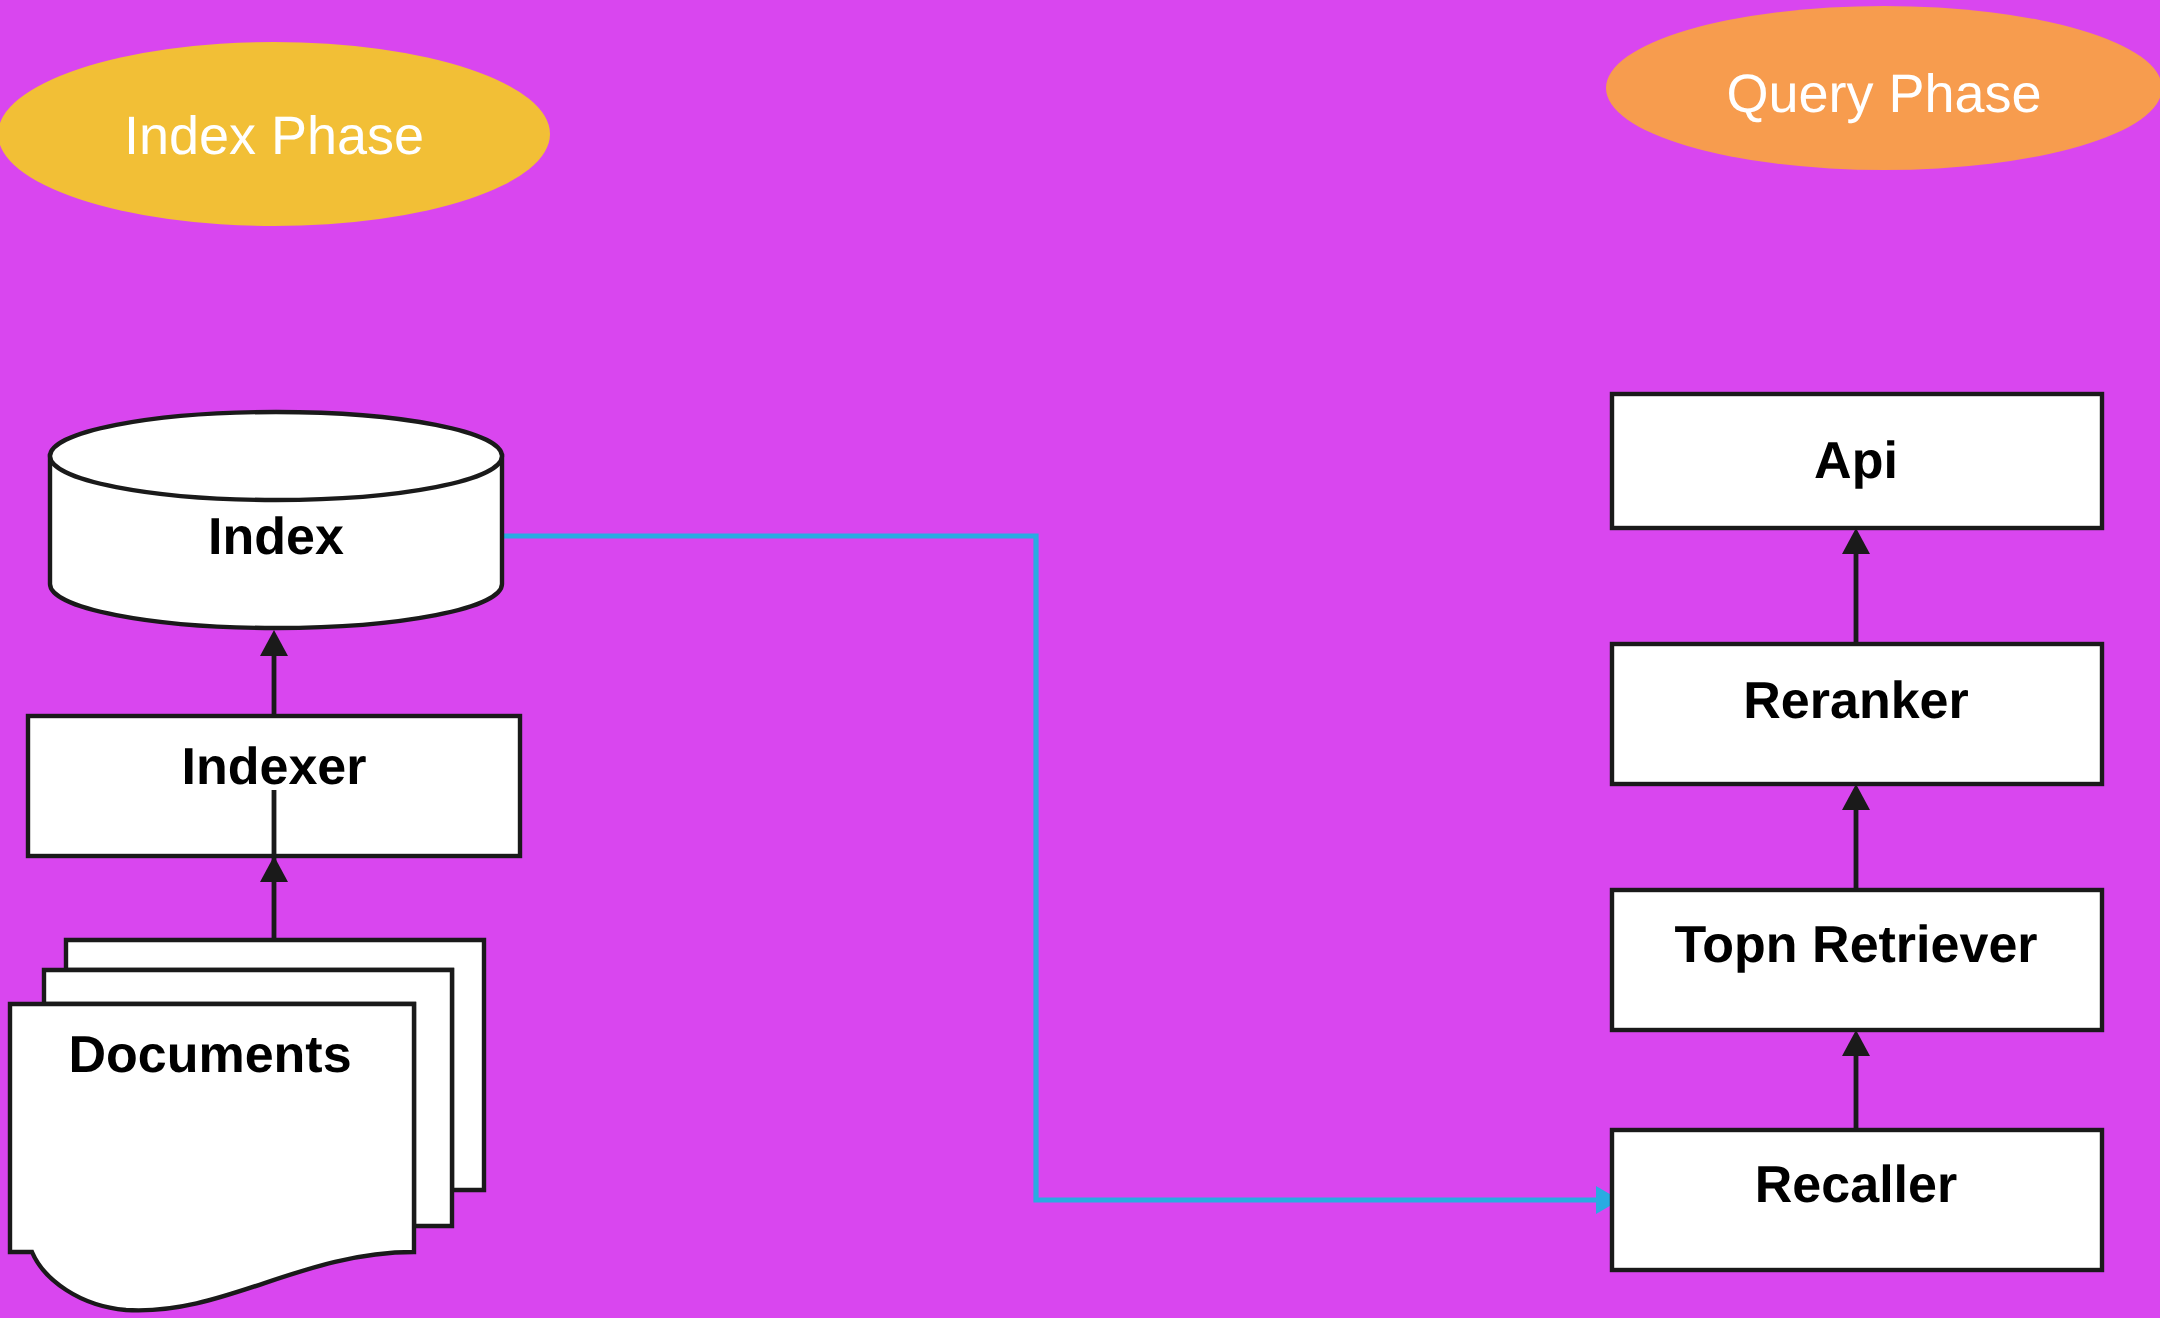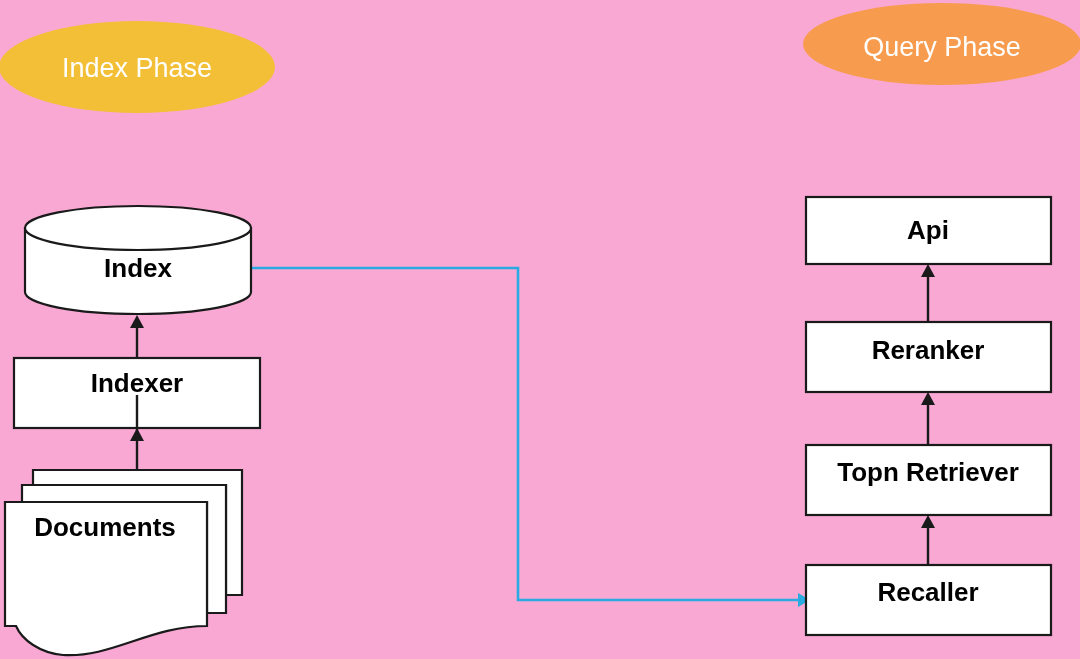--- a/index.html
+++ b/index.html
@@ -8,21 +8,21 @@
     padding: 0;
     background: #ffffff;
   }
   body {
     font-family: "Liberation Sans", sans-serif;
   }
   #canvas {
     position: relative;
     width: 1080px;
     height: 659px;
-    background: #f9a8d4;
+    background: #d946ef;
     overflow: hidden;
   }
   #diagram-svg {
     position: absolute;
     left: 0;
     top: 0;
     width: 1080px;
     height: 659px;
   }
   .phase-label {

